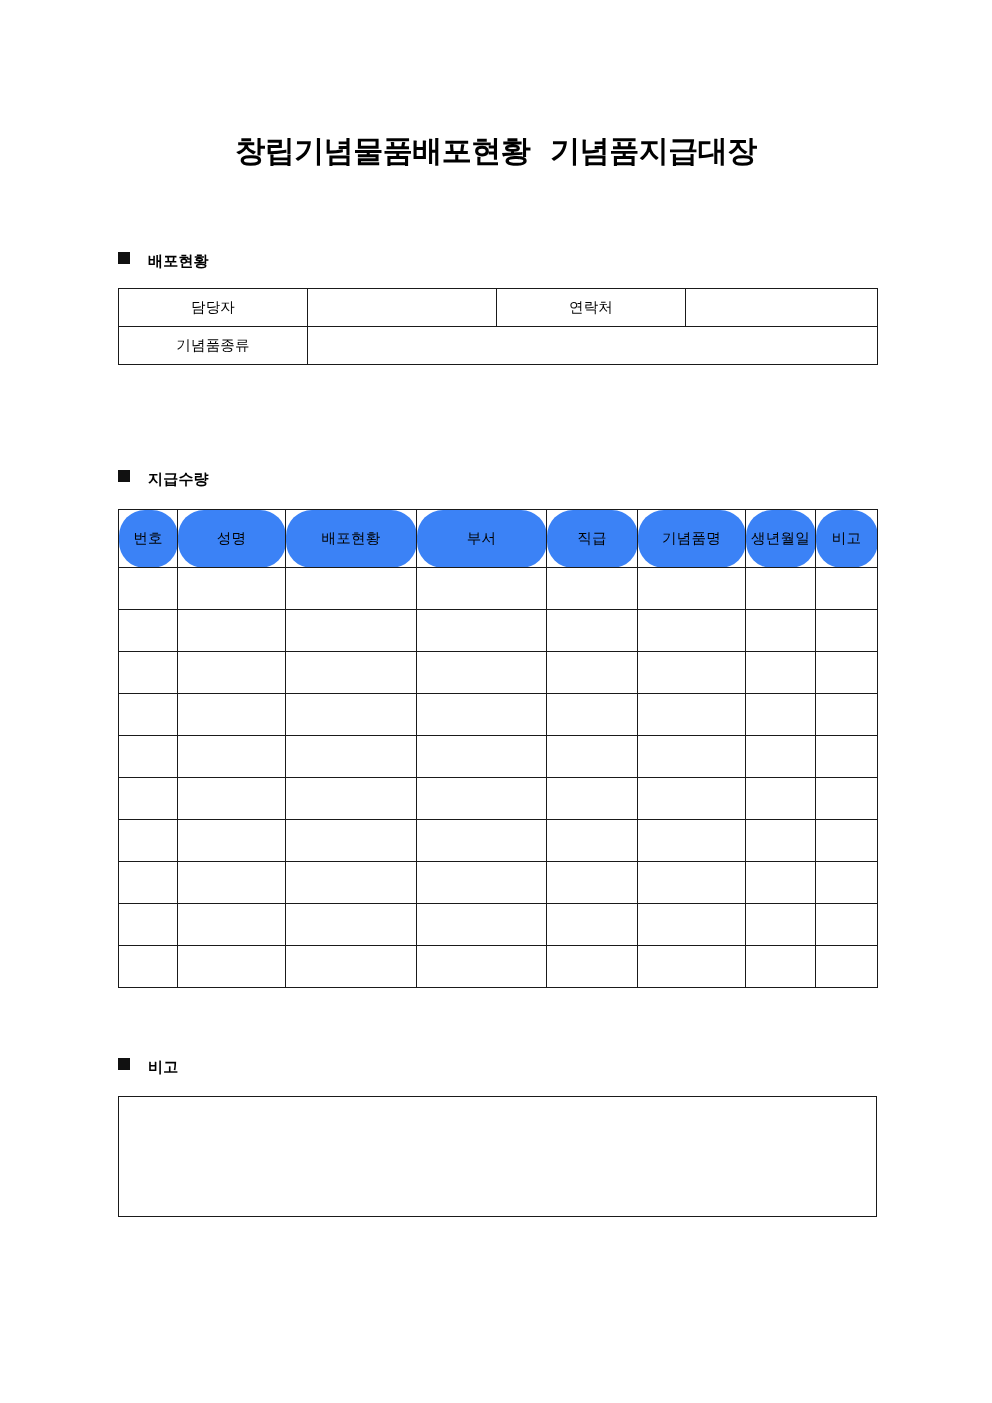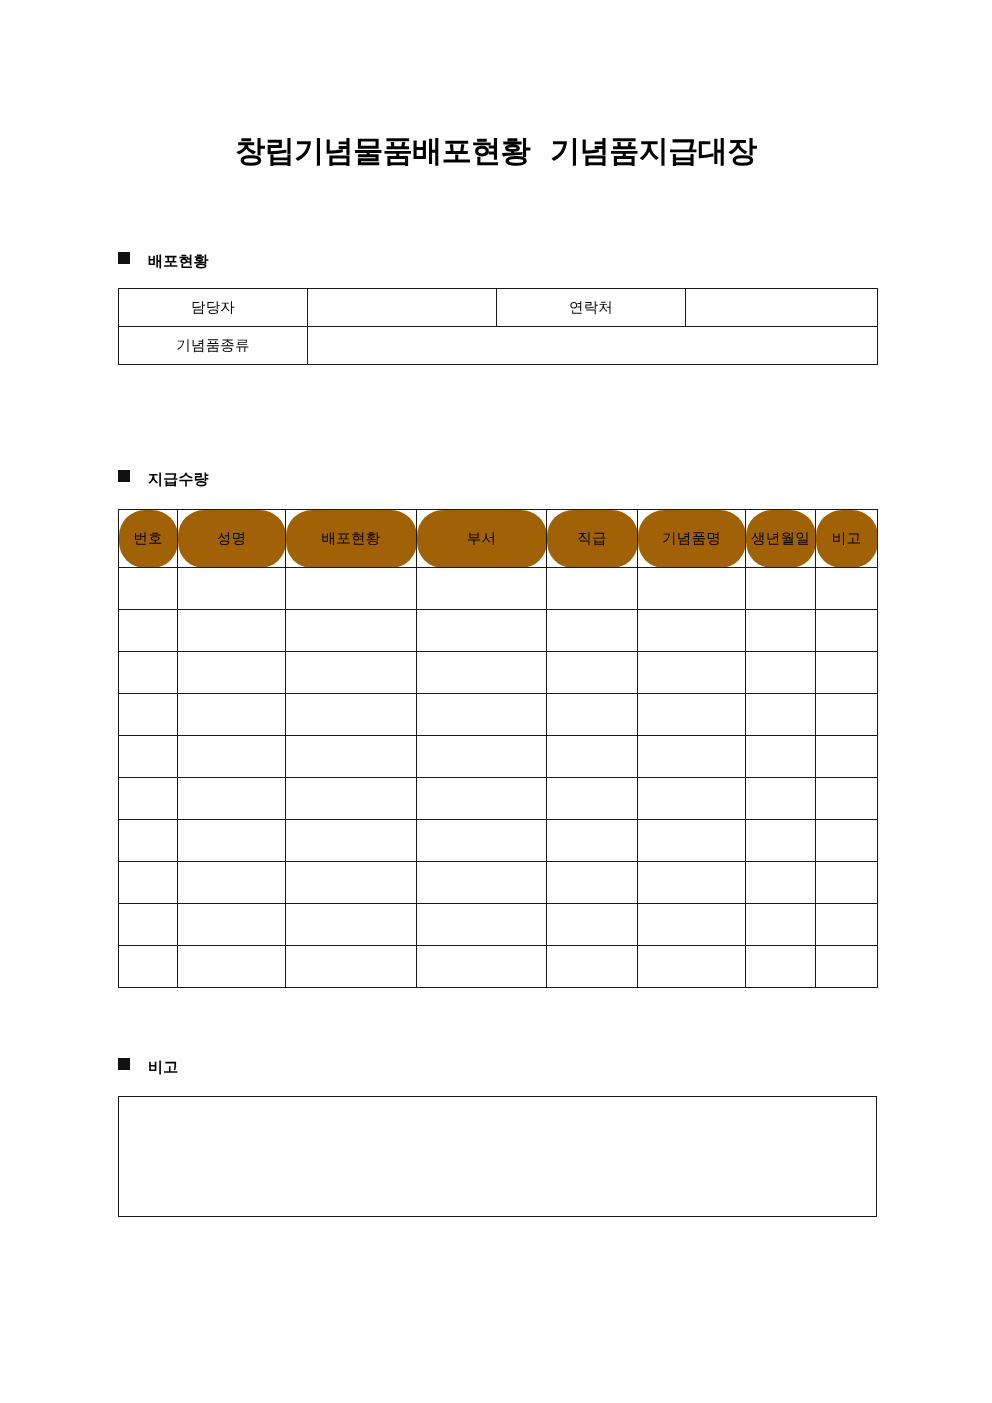--- a/index.html
+++ b/index.html
@@ -89,21 +89,21 @@
   #tbl-dist td { height: 37px; }
 
   
   #tbl-pay {
     left: 118px;
     top: 509px;
     width: 759px;
   }
   #tbl-pay th {
     height: 57px;
-    background: #a16207;
+    background: #3b82f6;
     line-height: 1.18;
     border-radius: 26px;
   }
   #tbl-pay td.cell { height: 41px; }
 
   
   #remarks-box {
     position: absolute;
     left: 118px;
     top: 1096px;

